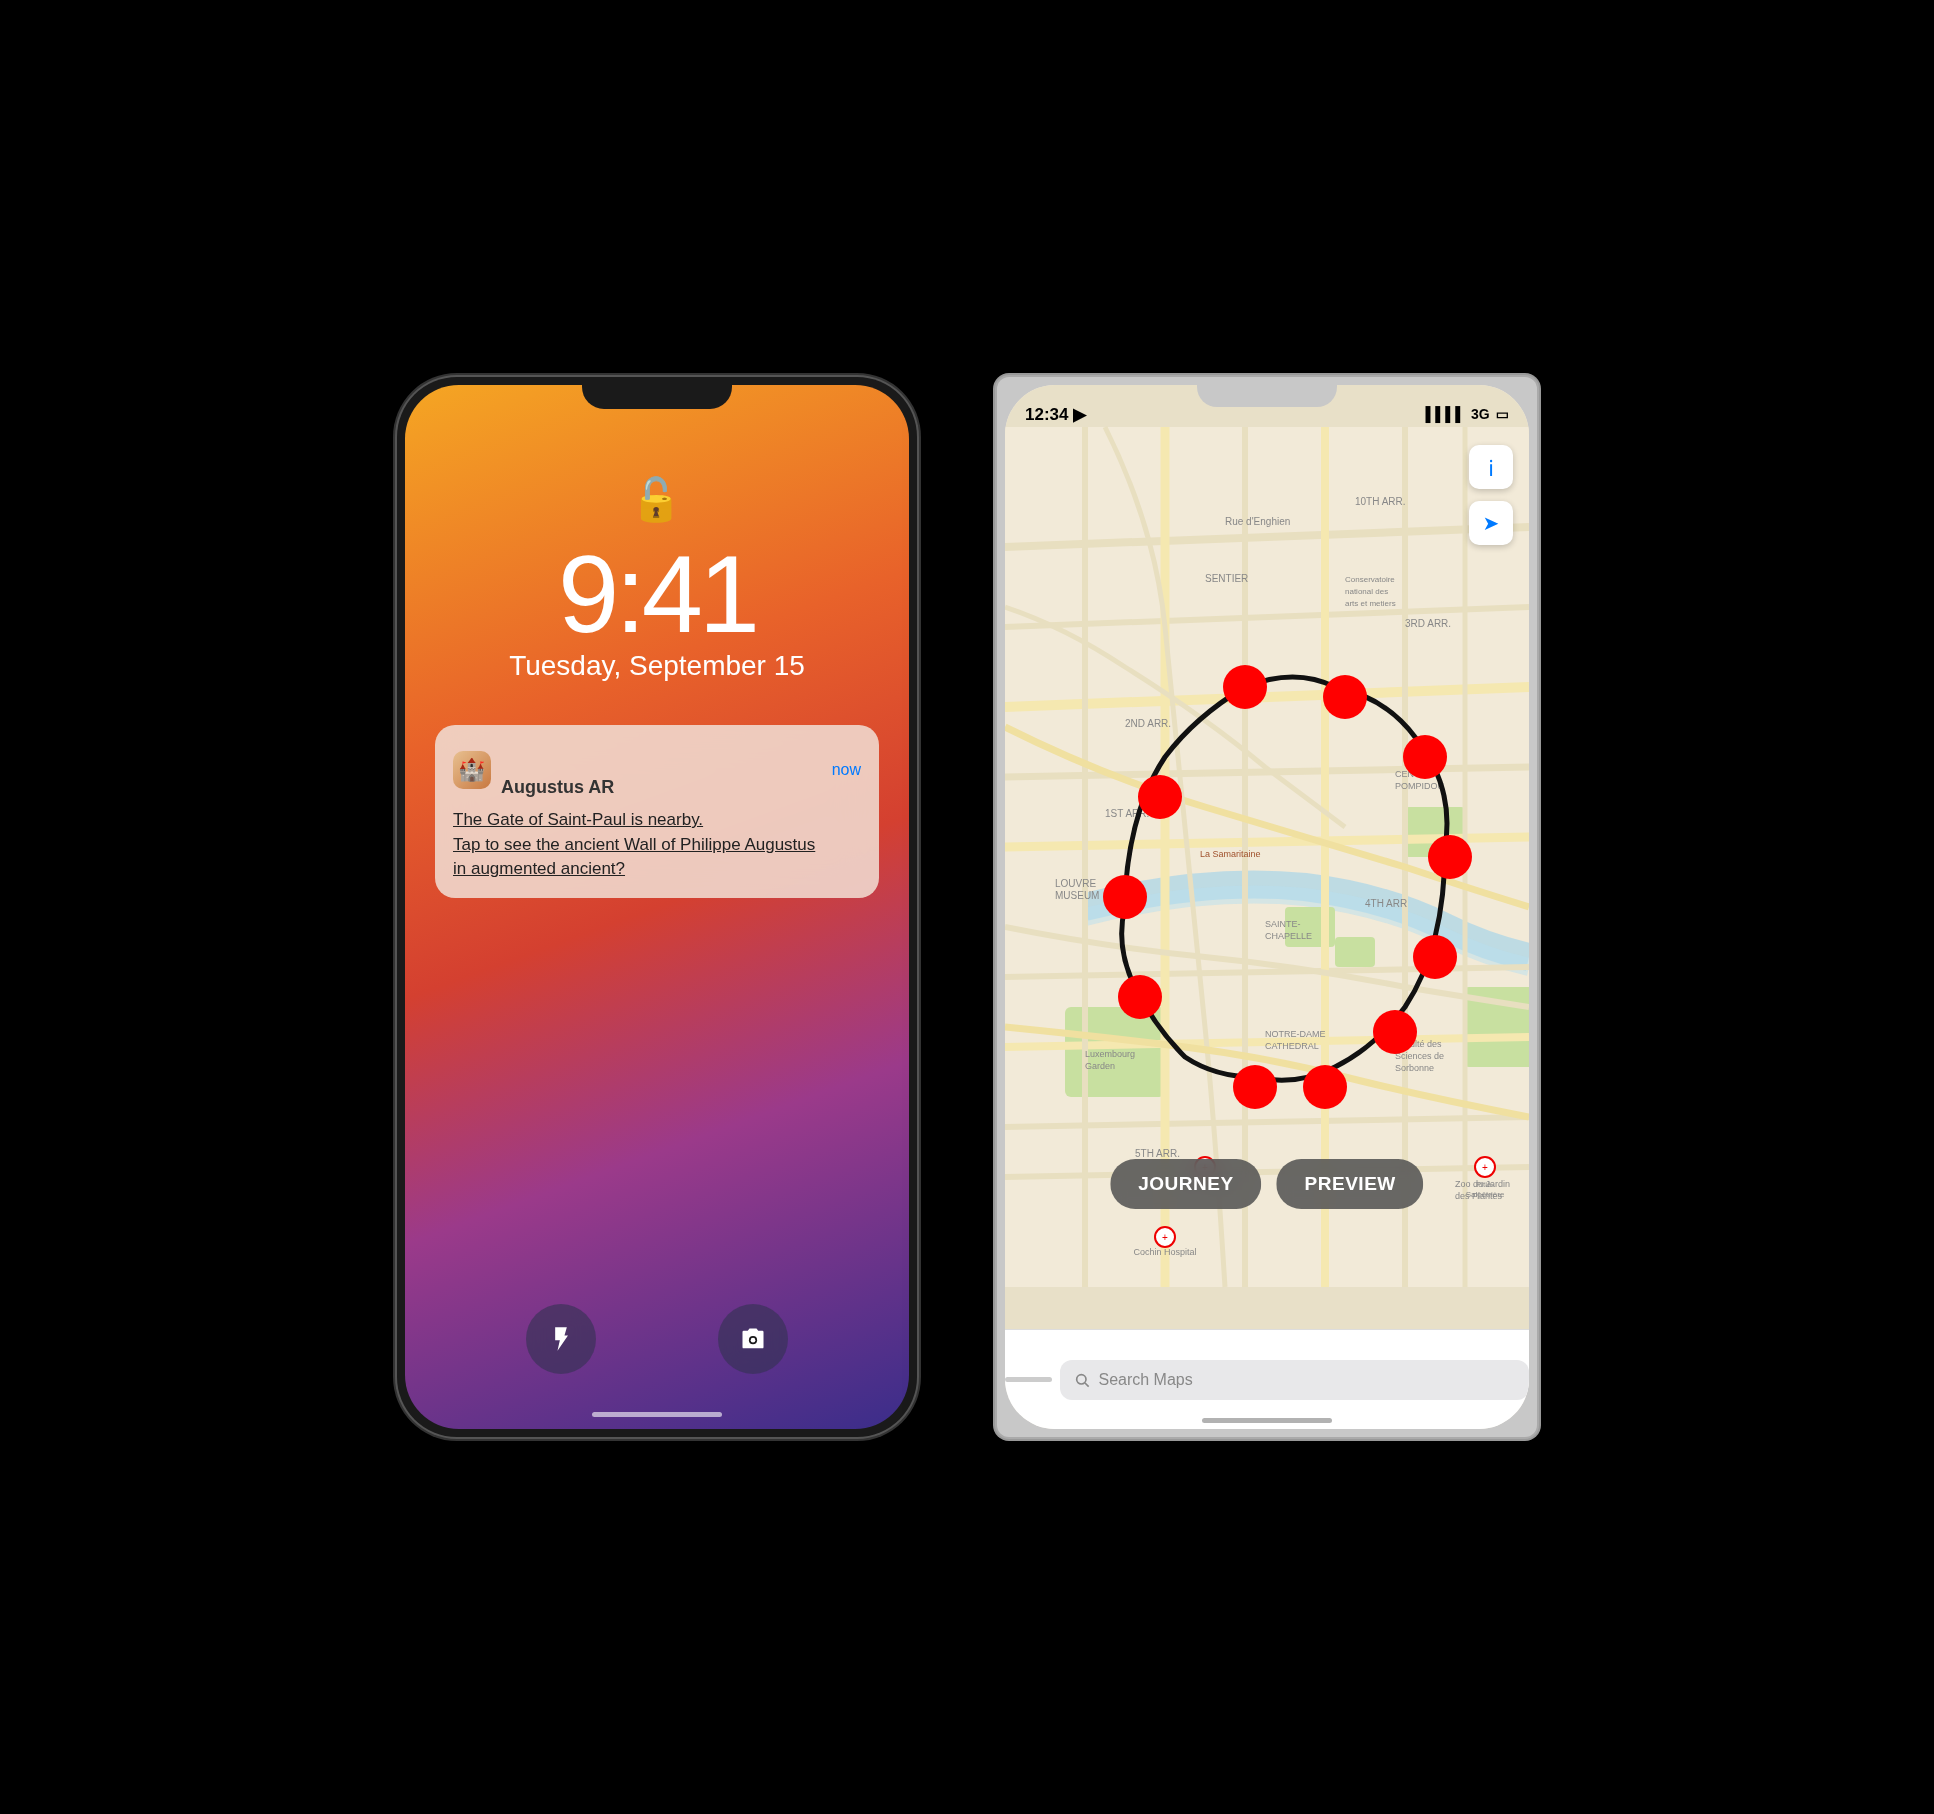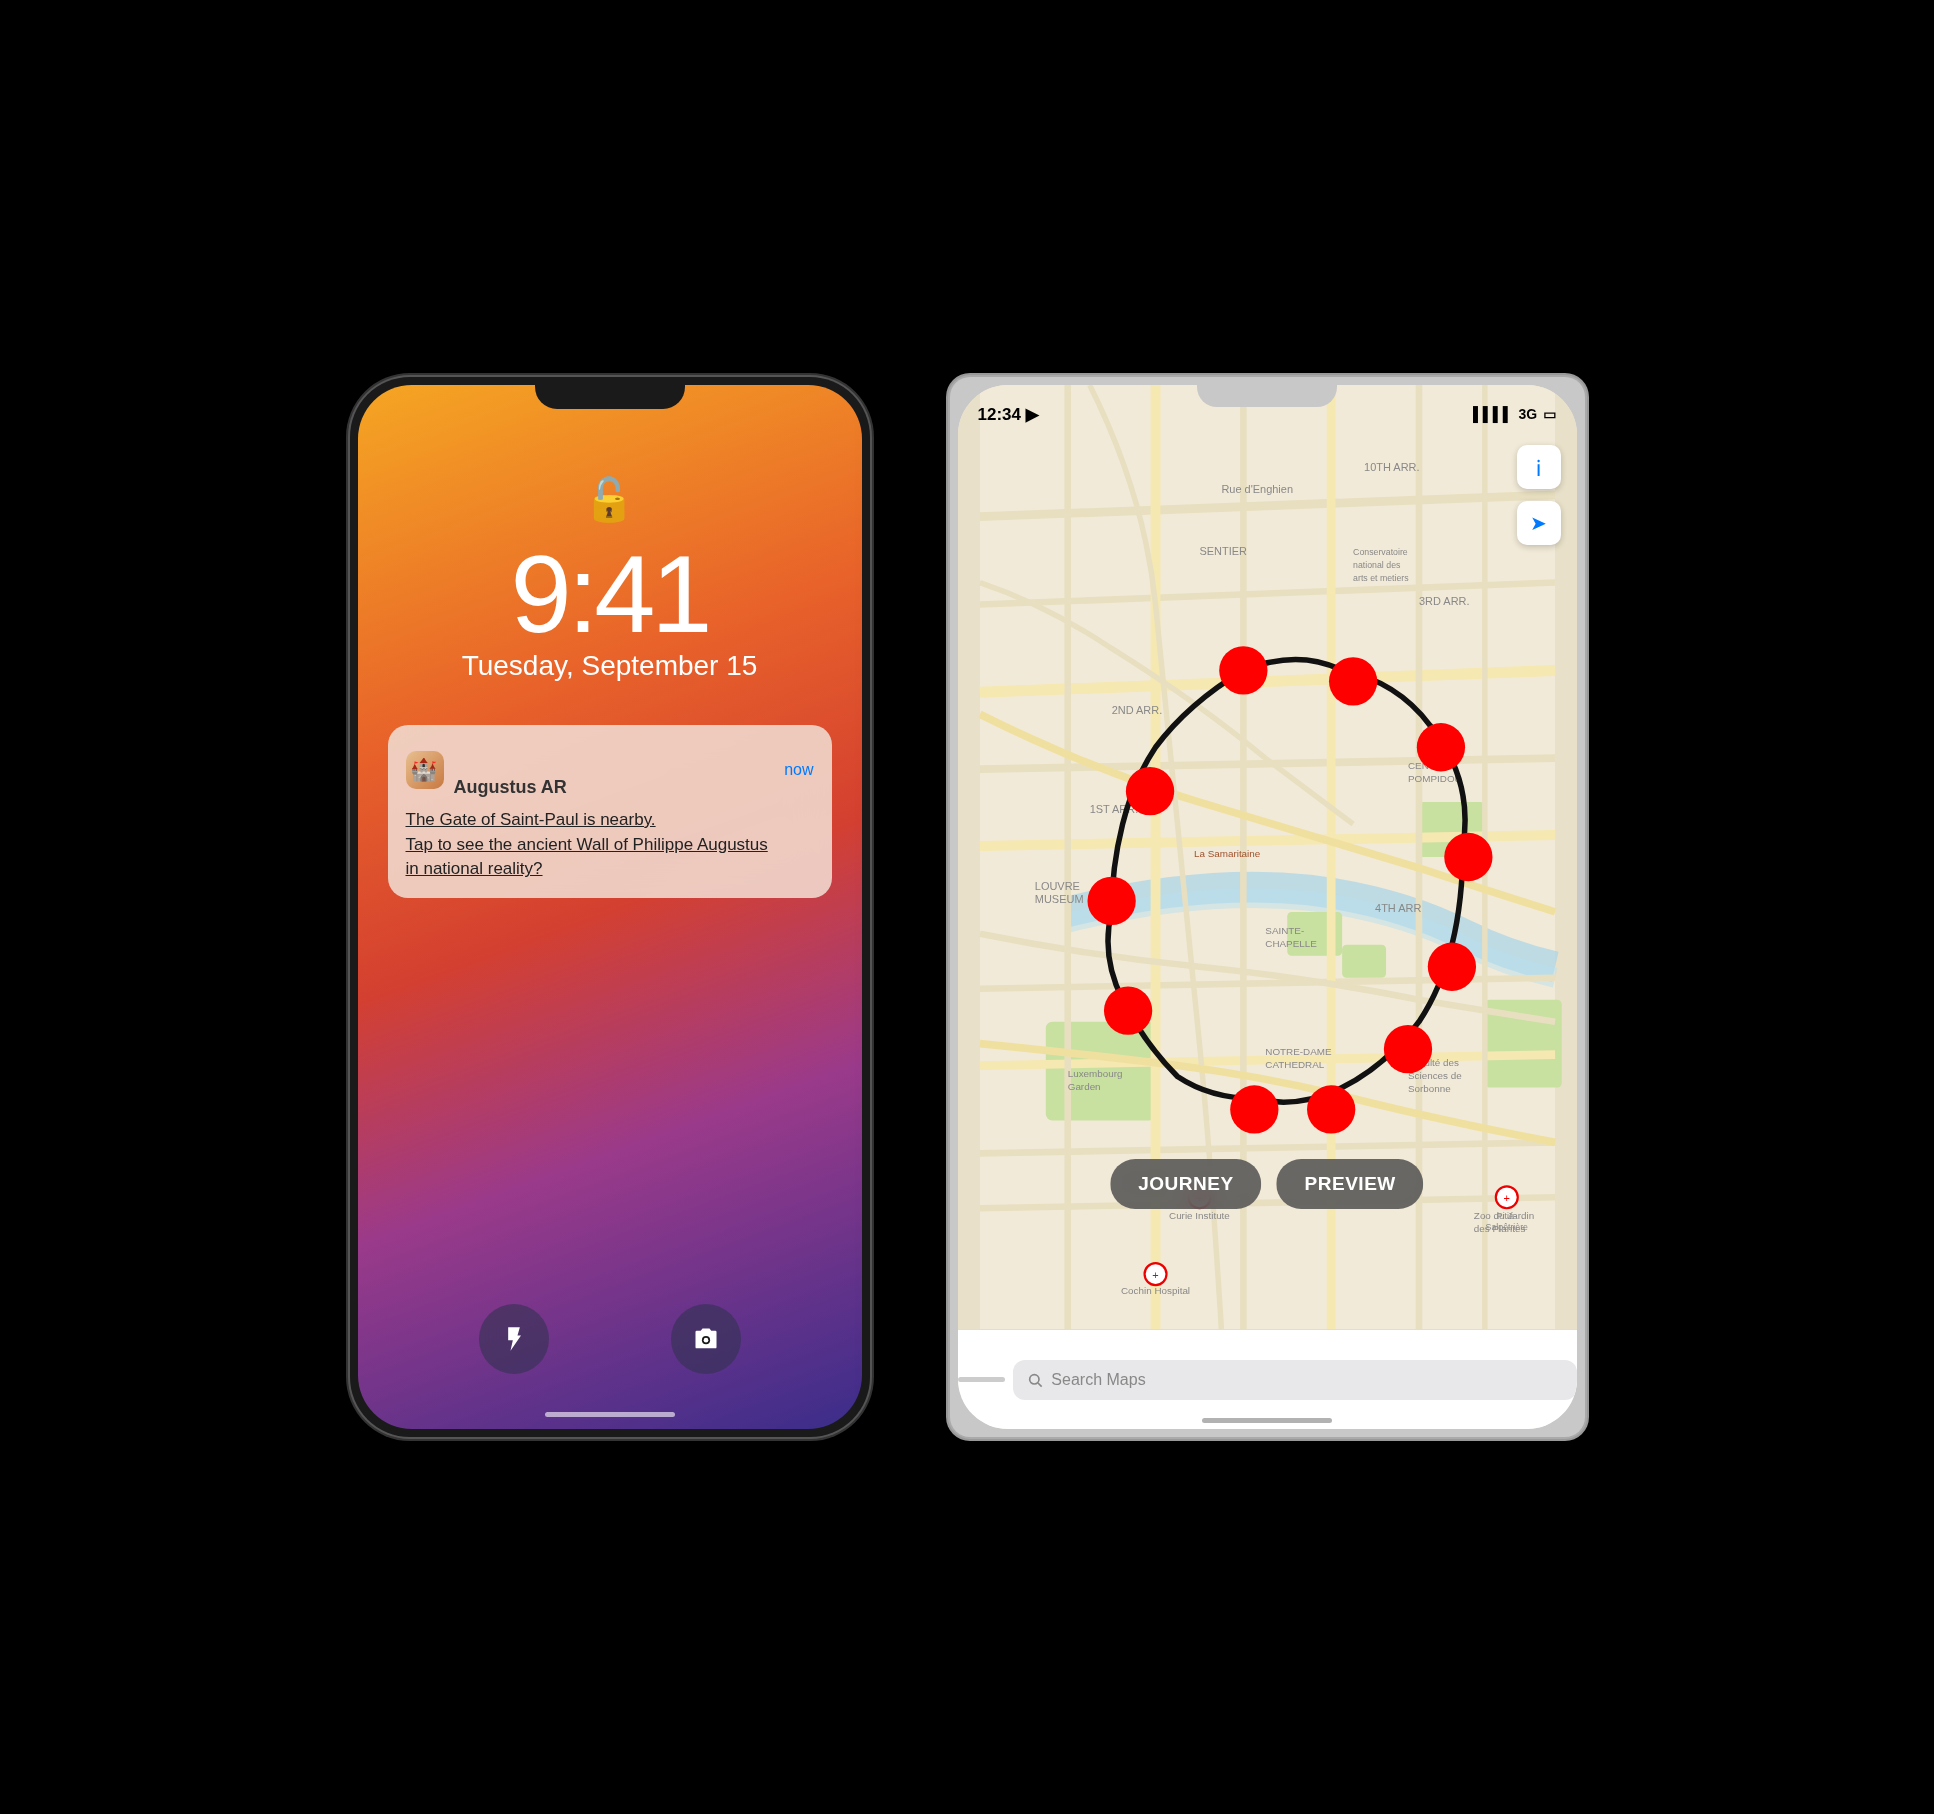--- a/index.html
+++ b/index.html
@@ -158,24 +158,24 @@
       left: 50%;
       transform: translateX(-50%);
       width: 130px;
       height: 5px;
       background: rgba(255,255,255,0.6);
       border-radius: 3px;
     }
 
     
     .phone-right {
-      width: 635px;
+      width: 540px;
       height: 1060px;
       background: #c8c8c8;
-      border-radius: 20px;
+      border-radius: 12px;
       position: relative;
       box-shadow: 0 0 0 2px #aaa, 0 0 0 4px #999, 0 30px 80px rgba(0,0,0,0.8);
       overflow: hidden;
     }
     .phone-right-inner {
       position: absolute;
       inset: 8px;
       border-radius: 50px;
       overflow: hidden;
       background: #f0ebe0;
@@ -352,21 +352,21 @@
         <div class="notif-header">
           <div class="notif-app-icon">
             <span class="notif-app-icon-tower">🏰</span>
           </div>
           <span class="notif-app-name">Augustus AR</span>
           <span class="notif-time">now</span>
         </div>
         <div class="notif-body">
           <span>The Gate of Saint-Paul is nearby.</span><br>
           <span>Tap to see the ancient Wall of Philippe Augustus</span><br>
-          <span>in national reality?</span>
+          <span>in augmented ancient?</span>
         </div>
       </div>
 
       <div class="bottom-buttons">
         <div class="circle-btn">
           <svg width="28" height="28" viewBox="0 0 24 24" fill="white">
             <path d="M7 2l10 0l-2 7l3 0l-9 13l2-9l-4 0z"></path>
           </svg>
         </div>
         <div class="circle-btn">

